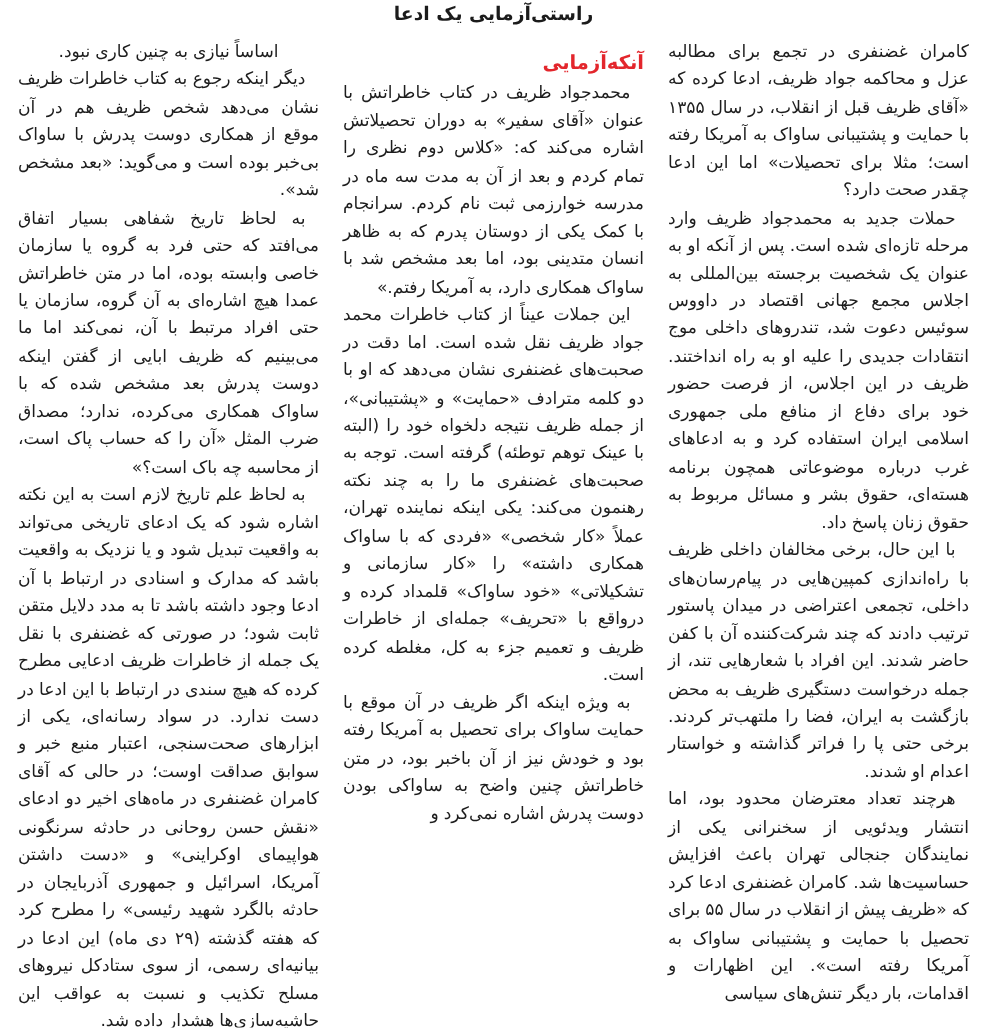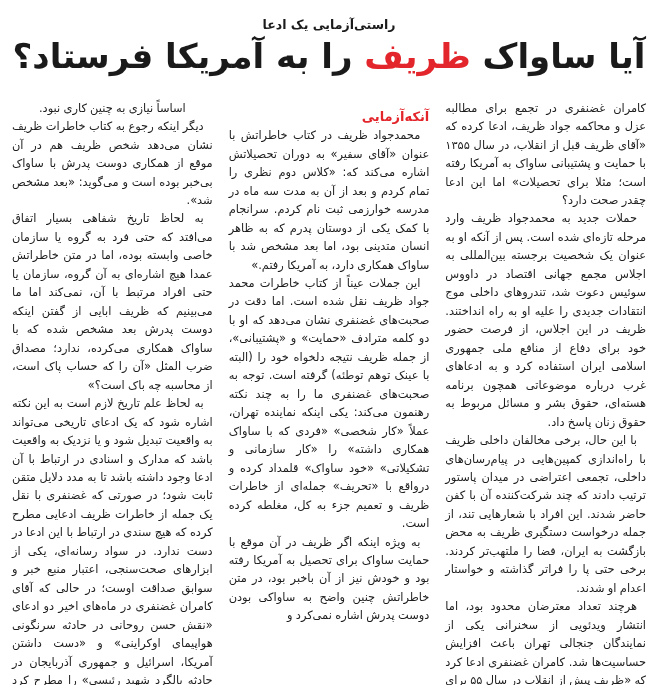--- a/index.html
+++ b/index.html
@@ -15,21 +15,21 @@
     font-family: "DejaVu Sans", "Liberation Sans", sans-serif;
     color: #1c1c1c;
     direction: rtl;
   }
 
   .page {
     position: relative;
     width: 658px;
     height: 685px;
     box-sizing: border-box;
-    padding: 16px 12px;
+    padding: 0 12px;
     background: #ffffff;
   }
 
   
   .kicker {
     text-align: center;
     font-size: 12.5px;
     font-weight: 600;
     letter-spacing: -0.2px;
     color: #1b1b1b;
@@ -98,23 +98,20 @@
     letter-spacing: -0.3px;
   }
 </style>
 </head>
 <body>
 
 <div class="page">
 
   <div class="kicker">راستی‌آزمایی یک ادعا</div>
 
-  <h1 class="headline">
-    <span>آیا ساواک </span><span class="hl-accent">ظریف</span><span> را به آمریکا فرستاد؟</span>
-  </h1>
 
   <div class="columns">
 
     <div class="col">
       <p class="para lead-flush">کامران غضنفری در تجمع برای مطالبه عزل و محاکمه جواد ظریف، ادعا کرده که «آقای ظریف قبل از انقلاب، در سال ۱۳۵۵ با حمایت و پشتیبانی ساواک به آمریکا رفته است؛ مثلا برای تحصیلات» اما این ادعا چقدر صحت دارد؟</p>
       <p class="para">حملات جدید به محمدجواد ظریف وارد مرحله تازه‌ای شده است. پس از آنکه او به عنوان یک شخصیت برجسته بین‌المللی به اجلاس مجمع جهانی اقتصاد در داووس سوئیس دعوت شد، تندروهای داخلی موج انتقادات جدیدی را علیه او به راه انداختند. ظریف در این اجلاس، از فرصت حضور خود برای دفاع از منافع ملی جمهوری اسلامی ایران استفاده کرد و به ادعاهای غرب درباره موضوعاتی همچون برنامه هسته‌ای، حقوق بشر و مسائل مربوط به حقوق زنان پاسخ داد.</p>
       <p class="para">با این حال، برخی مخالفان داخلی ظریف با راه‌اندازی کمپین‌هایی در پیام‌رسان‌های داخلی، تجمعی اعتراضی در میدان پاستور ترتیب دادند که چند شرکت‌کننده آن با کفن حاضر شدند. این افراد با شعارهایی تند، از جمله درخواست دستگیری ظریف به محض بازگشت به ایران، فضا را ملتهب‌تر کردند. برخی حتی پا را فراتر گذاشته و خواستار اعدام او شدند.</p>
       <p class="para">هرچند تعداد معترضان محدود بود، اما انتشار ویدئویی از سخنرانی یکی از نمایندگان جنجالی تهران باعث افزایش حساسیت‌ها شد. کامران غضنفری ادعا کرد که «ظریف پیش از انقلاب در سال ۵۵ برای تحصیل با حمایت و پشتیبانی ساواک به آمریکا رفته است». این اظهارات و اقدامات، بار دیگر تنش‌های سیاسی</p>
     </div>
 

